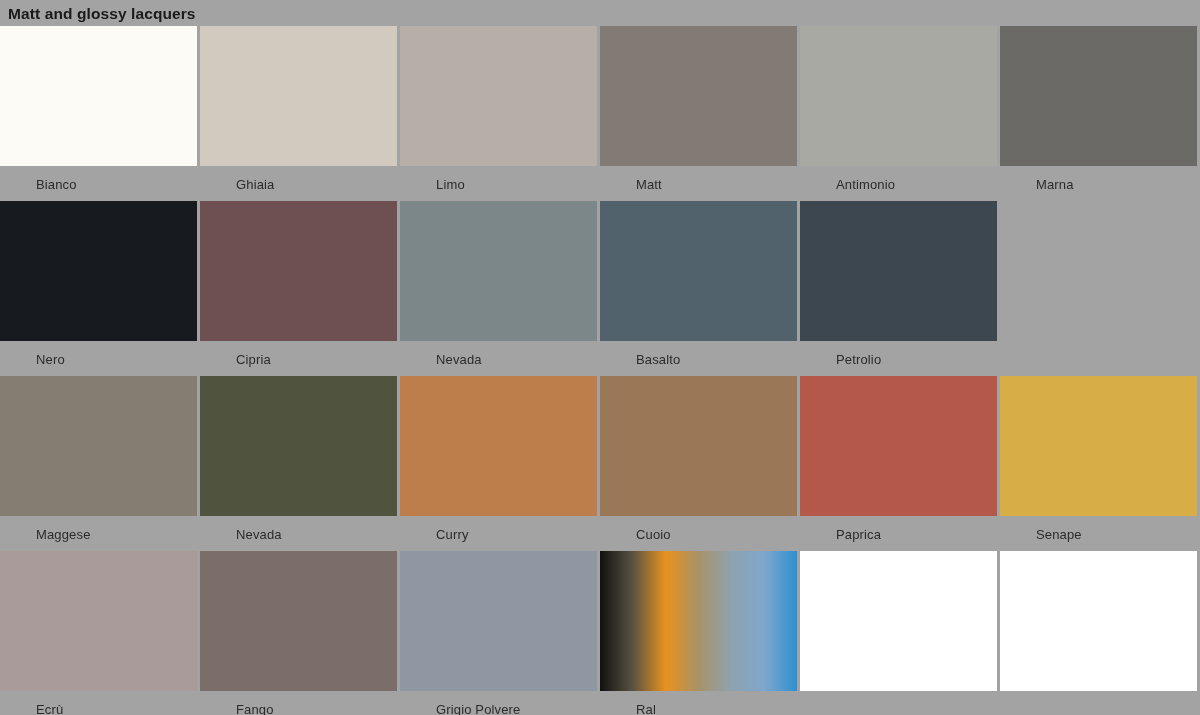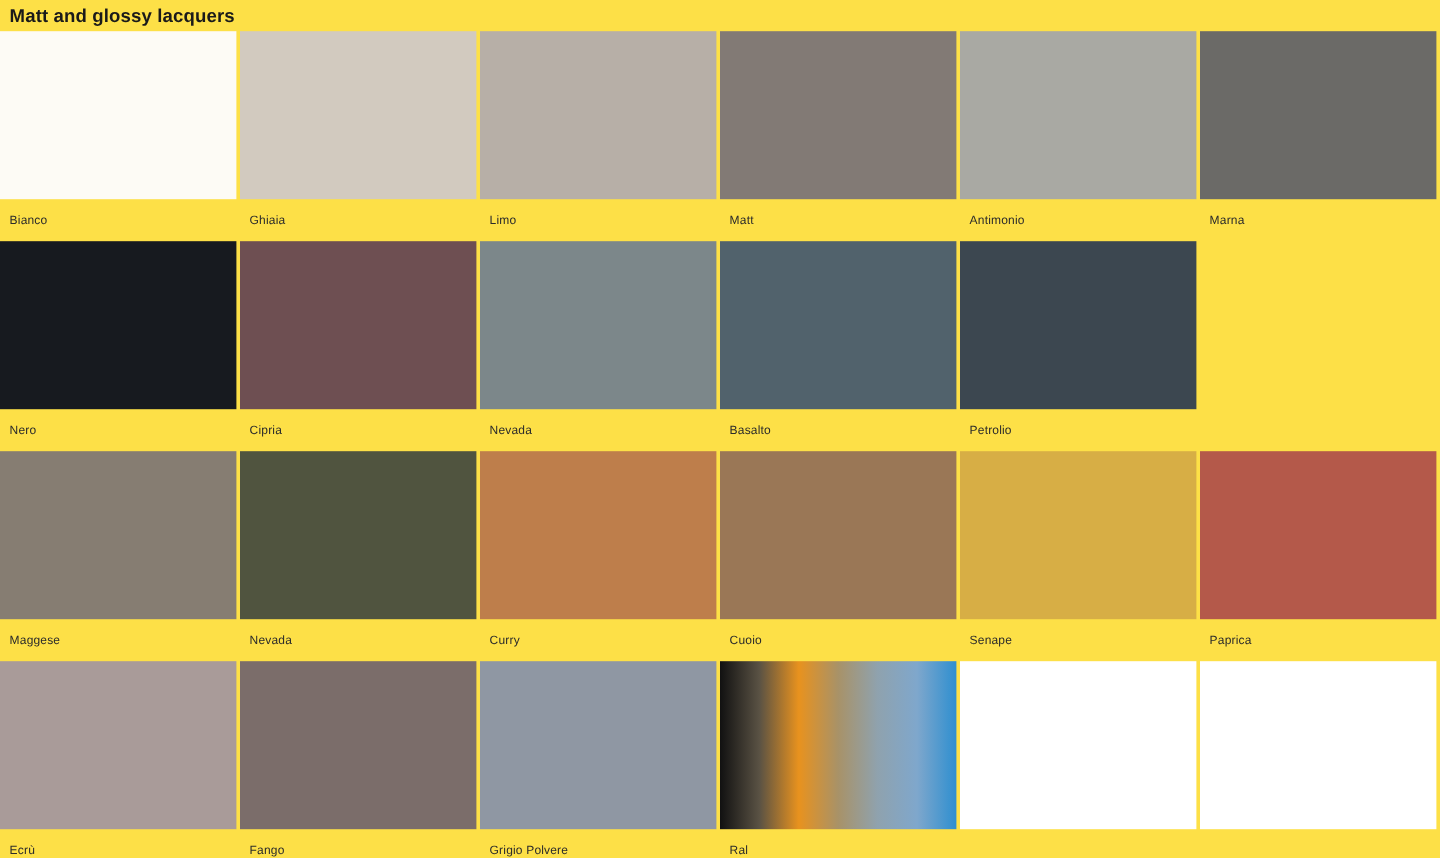--- a/index.html
+++ b/index.html
@@ -9,21 +9,21 @@
     height: 715px;
     background: #ffffff;
     font-family: "Liberation Sans", sans-serif;
     overflow: hidden;
   }
 
   .page {
     position: relative;
     width: 1200px;
     height: 715px;
-    background: #fde047;
+    background: #a3a3a3;
   }
 
   .page-title {
     font-size: 15.5px;
     font-weight: bold;
     letter-spacing: 0.1px;
     color: #1a1a1a;
     padding: 4px 0 0 8px;
     line-height: 20px;
     height: 26px;
@@ -49,27 +49,28 @@
     flex-direction: column;
   }
 
   .swatch-chip {
     width: 197px;
     height: 140px;
     display: block;
   }
 
   .swatch-label {
-    font-size: 10px;
+    font-size: 13px;
     color: #2b2b2b;
     line-height: 14px;
     padding-top: 12px;
-    padding-left: 8px;
+    padding-left: 20px;
     letter-spacing: 0.15px;
     white-space: nowrap;
+    margin-left: 16px;
   }
 
   .swatch-cell.empty .swatch-chip { background: #ffffff; }
   .swatch-cell.empty .swatch-label { visibility: hidden; }
 </style>
 </head>
 <body>
 
 <div class="page">
 
@@ -135,26 +136,26 @@
         </div>
         <div class="swatch-cell">
           <div class="swatch-chip" style="background: rgb(190, 126, 75);"></div>
           <div class="swatch-label">Curry</div>
         </div>
         <div class="swatch-cell">
           <div class="swatch-chip" style="background: rgb(154, 119, 86);"></div>
           <div class="swatch-label">Cuoio</div>
         </div>
         <div class="swatch-cell">
+          <div class="swatch-chip" style="background: rgb(180, 89, 74);"></div>
+          <div class="swatch-label">Paprica</div>
+        </div>
+        <div class="swatch-cell">
           <div class="swatch-chip" style="background: rgb(215, 174, 69);"></div>
           <div class="swatch-label">Senape</div>
-        </div>
-        <div class="swatch-cell">
-          <div class="swatch-chip" style="background: rgb(180, 89, 74);"></div>
-          <div class="swatch-label">Paprica</div>
         </div>
       </div>
       <div class="swatch-row">
         <div class="swatch-cell">
           <div class="swatch-chip" style="background: rgb(169, 155, 153);"></div>
           <div class="swatch-label">Ecrù</div>
         </div>
         <div class="swatch-cell">
           <div class="swatch-chip" style="background: rgb(123, 109, 106);"></div>
           <div class="swatch-label">Fango</div>

